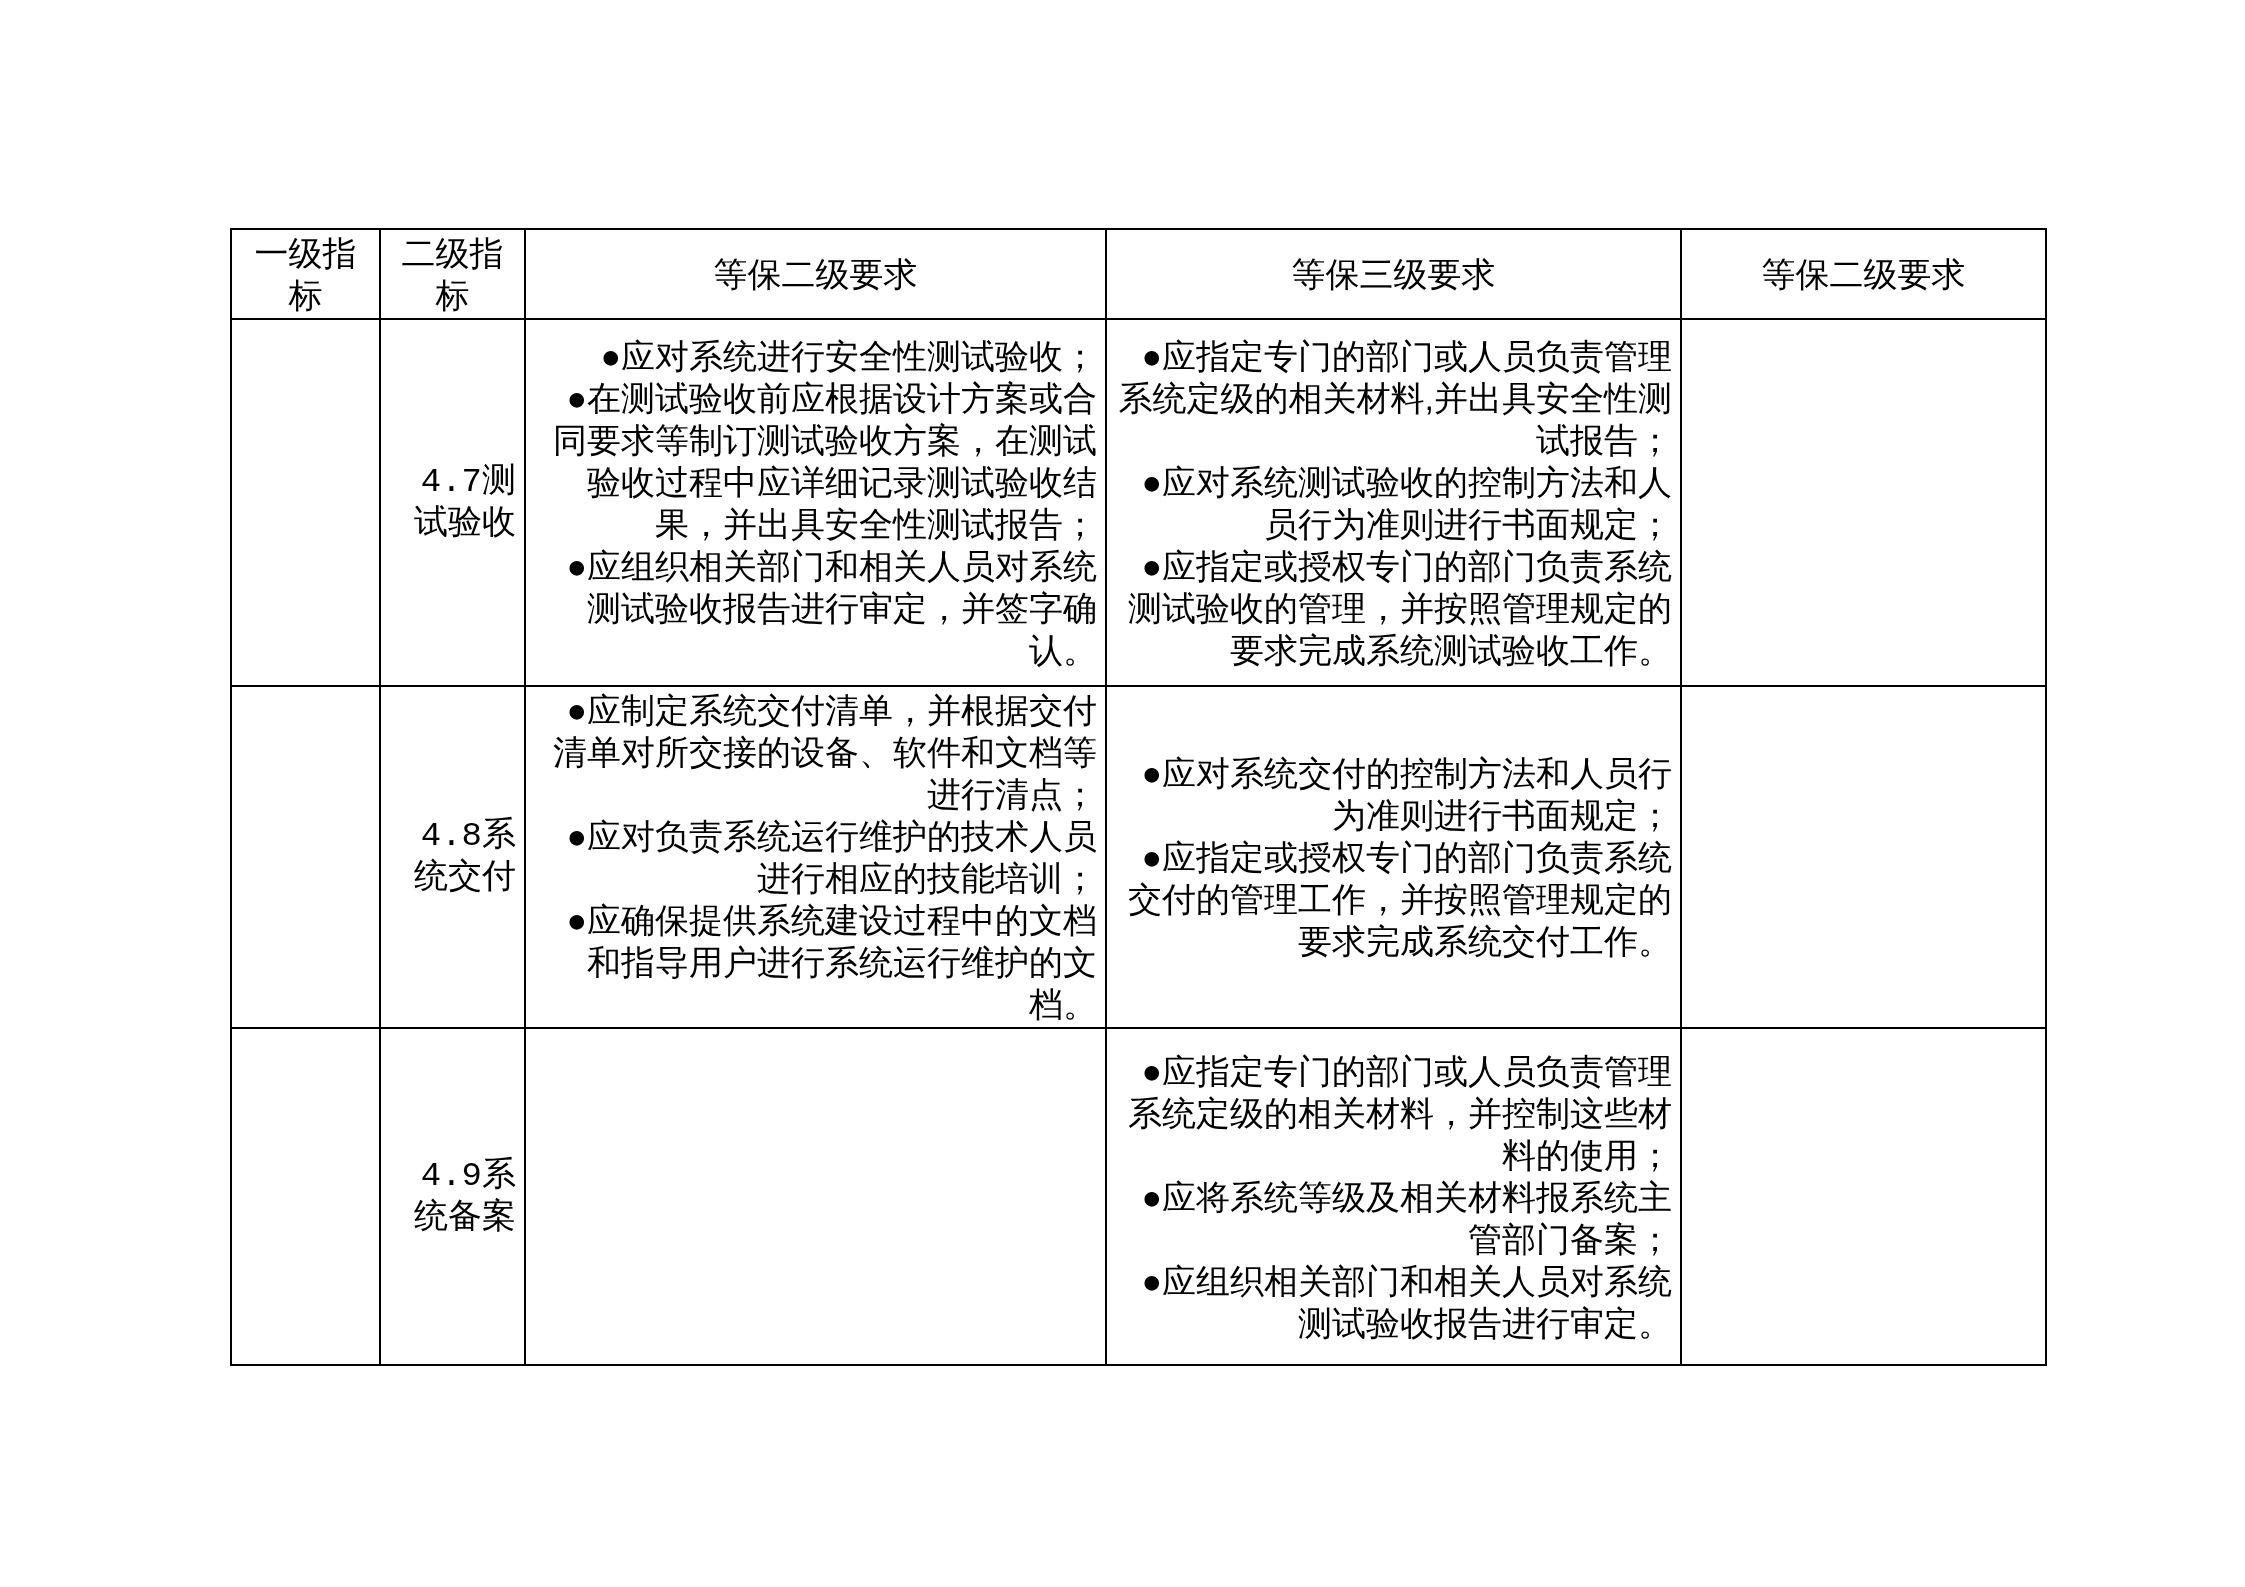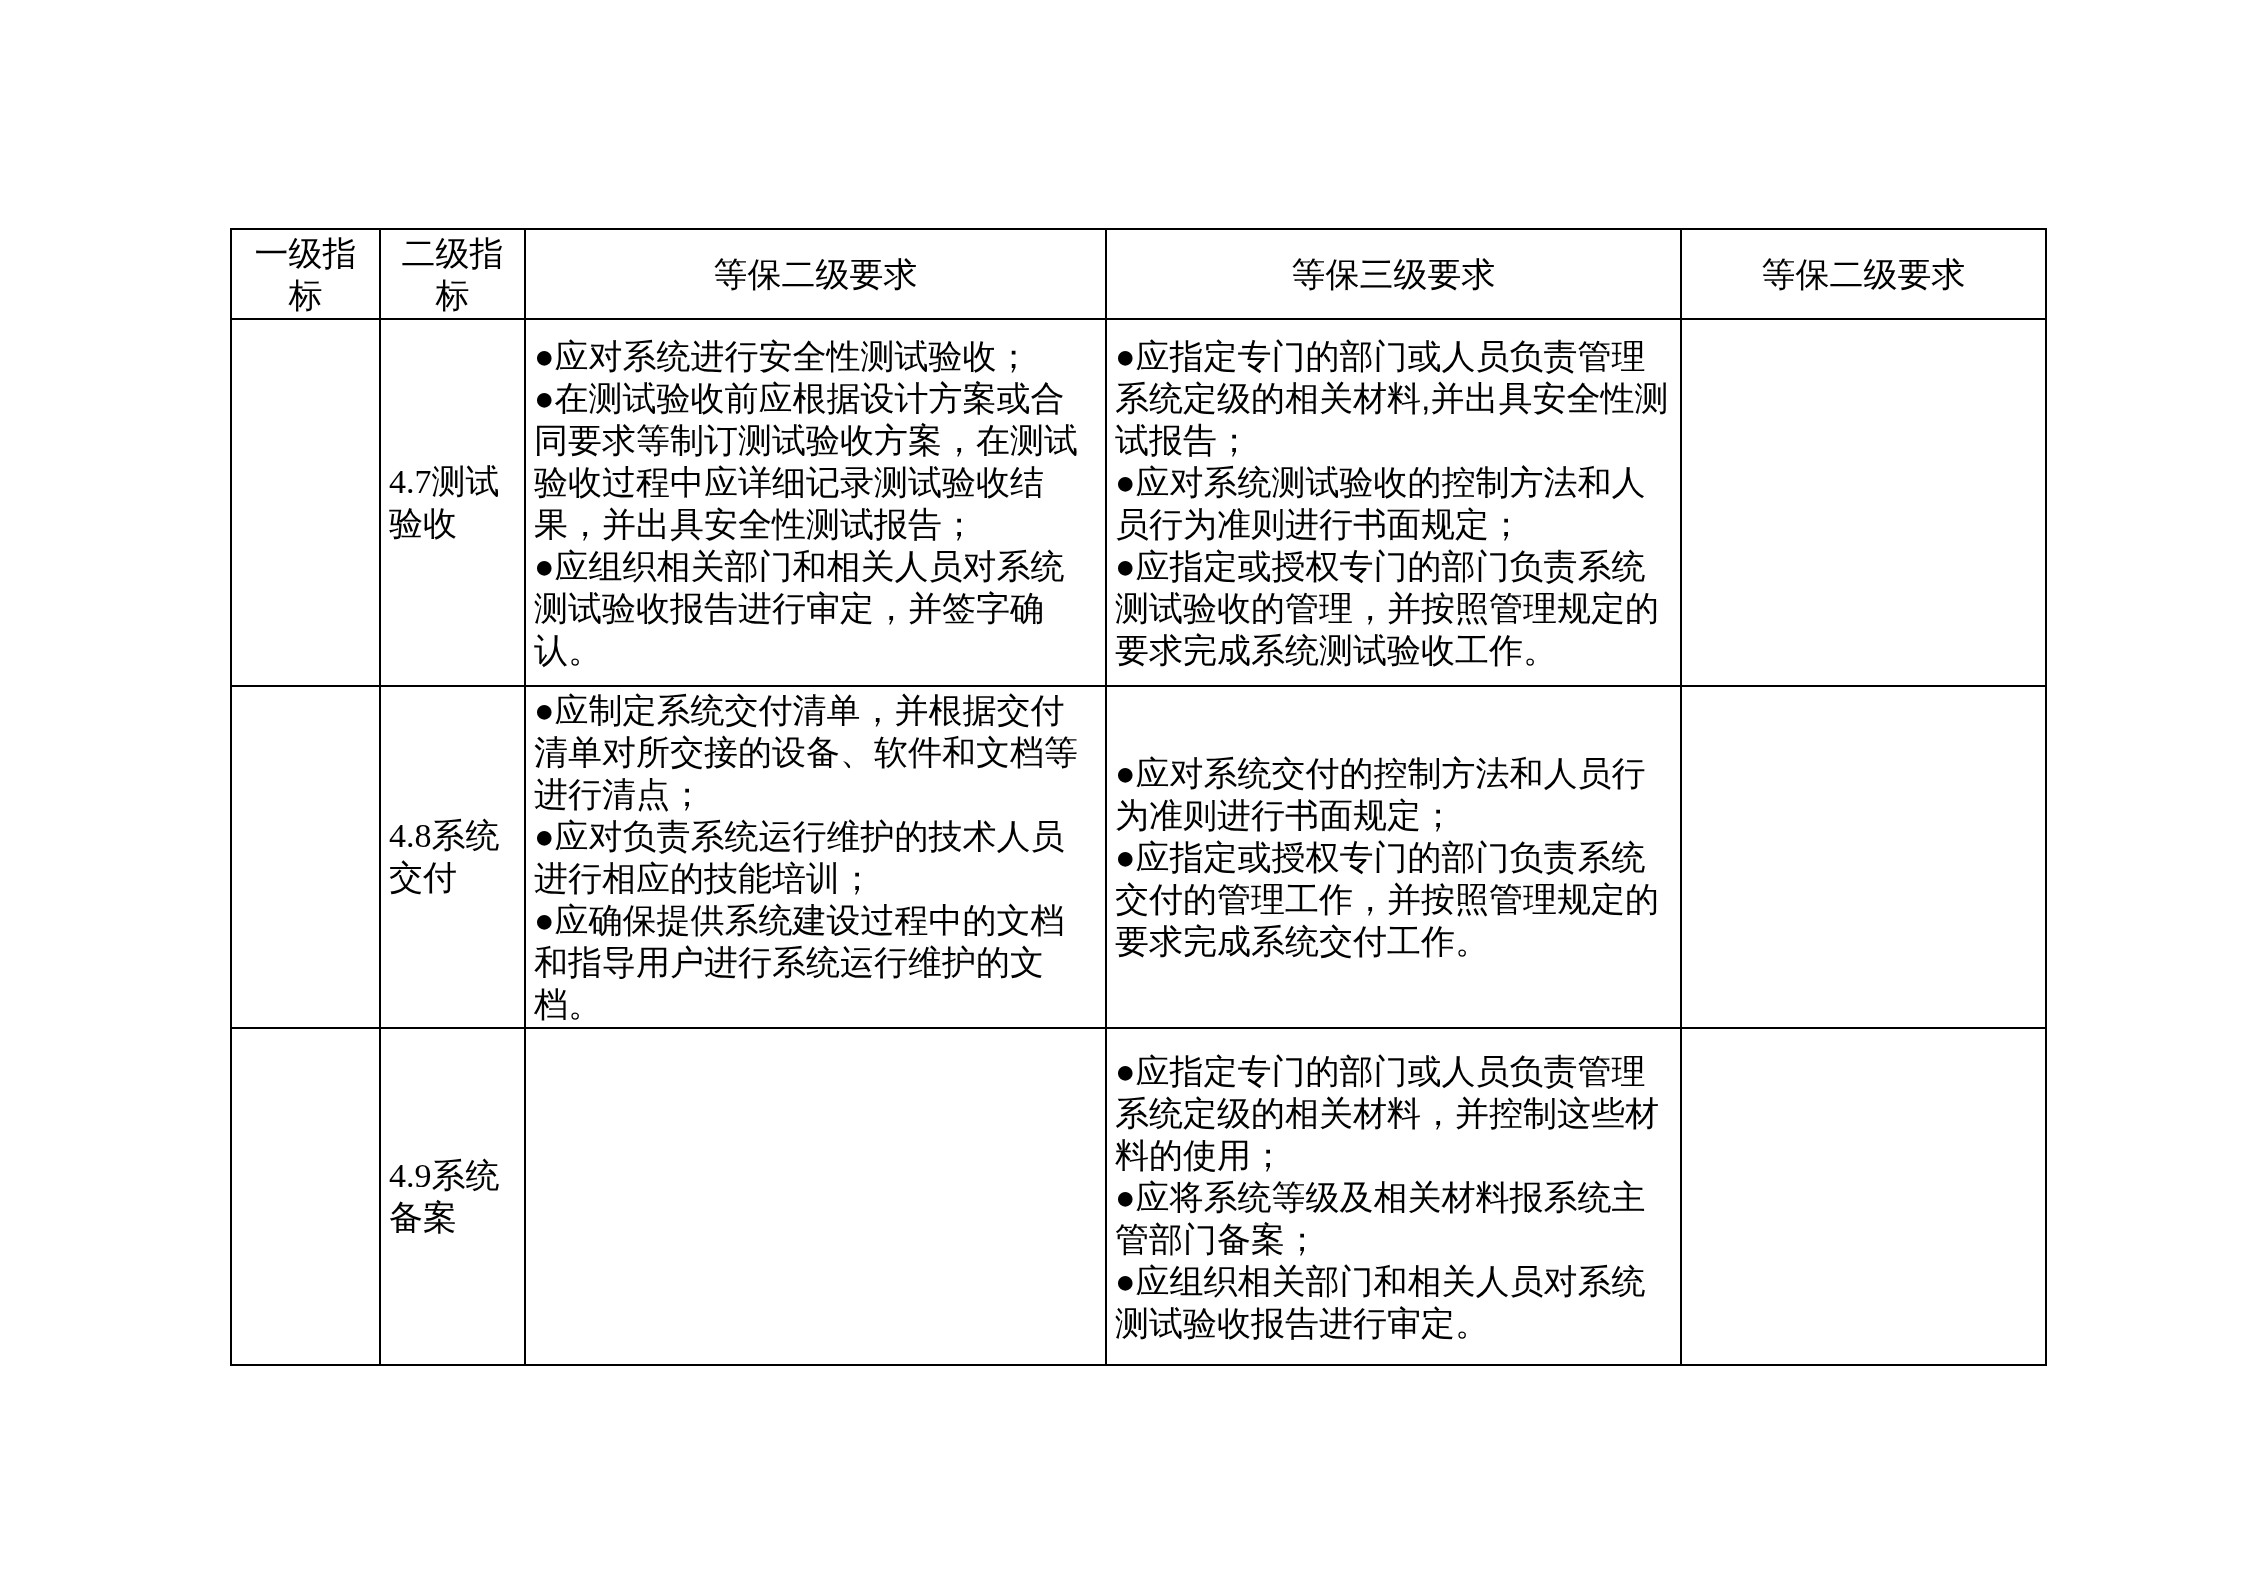--- a/index.html
+++ b/index.html
@@ -29,24 +29,24 @@
     vertical-align: middle;
     font-size: 34px;
     line-height: 42px;
     font-weight: normal;
     overflow: hidden;
   }
   .doc-table th {
     text-align: center;
   }
   .doc-table td {
-    text-align: left;
+    text-align: right;
   }
   td.c2 {
-    font-family: Liberation Serif, serif;
+    font-family: Liberation Mono, monospace;
     font-size: 34px;
   }
   td.c3 p, td.c4 p {
     margin: 0;
   }
   tr.r-header { height: 86px; padding-left: 44px; }
   tr.r0 { height: 367px; }
   tr.r1 { height: 328px; }
   tr.r2 { height: 337px; }
   col.col-1 { width: 149px; }

